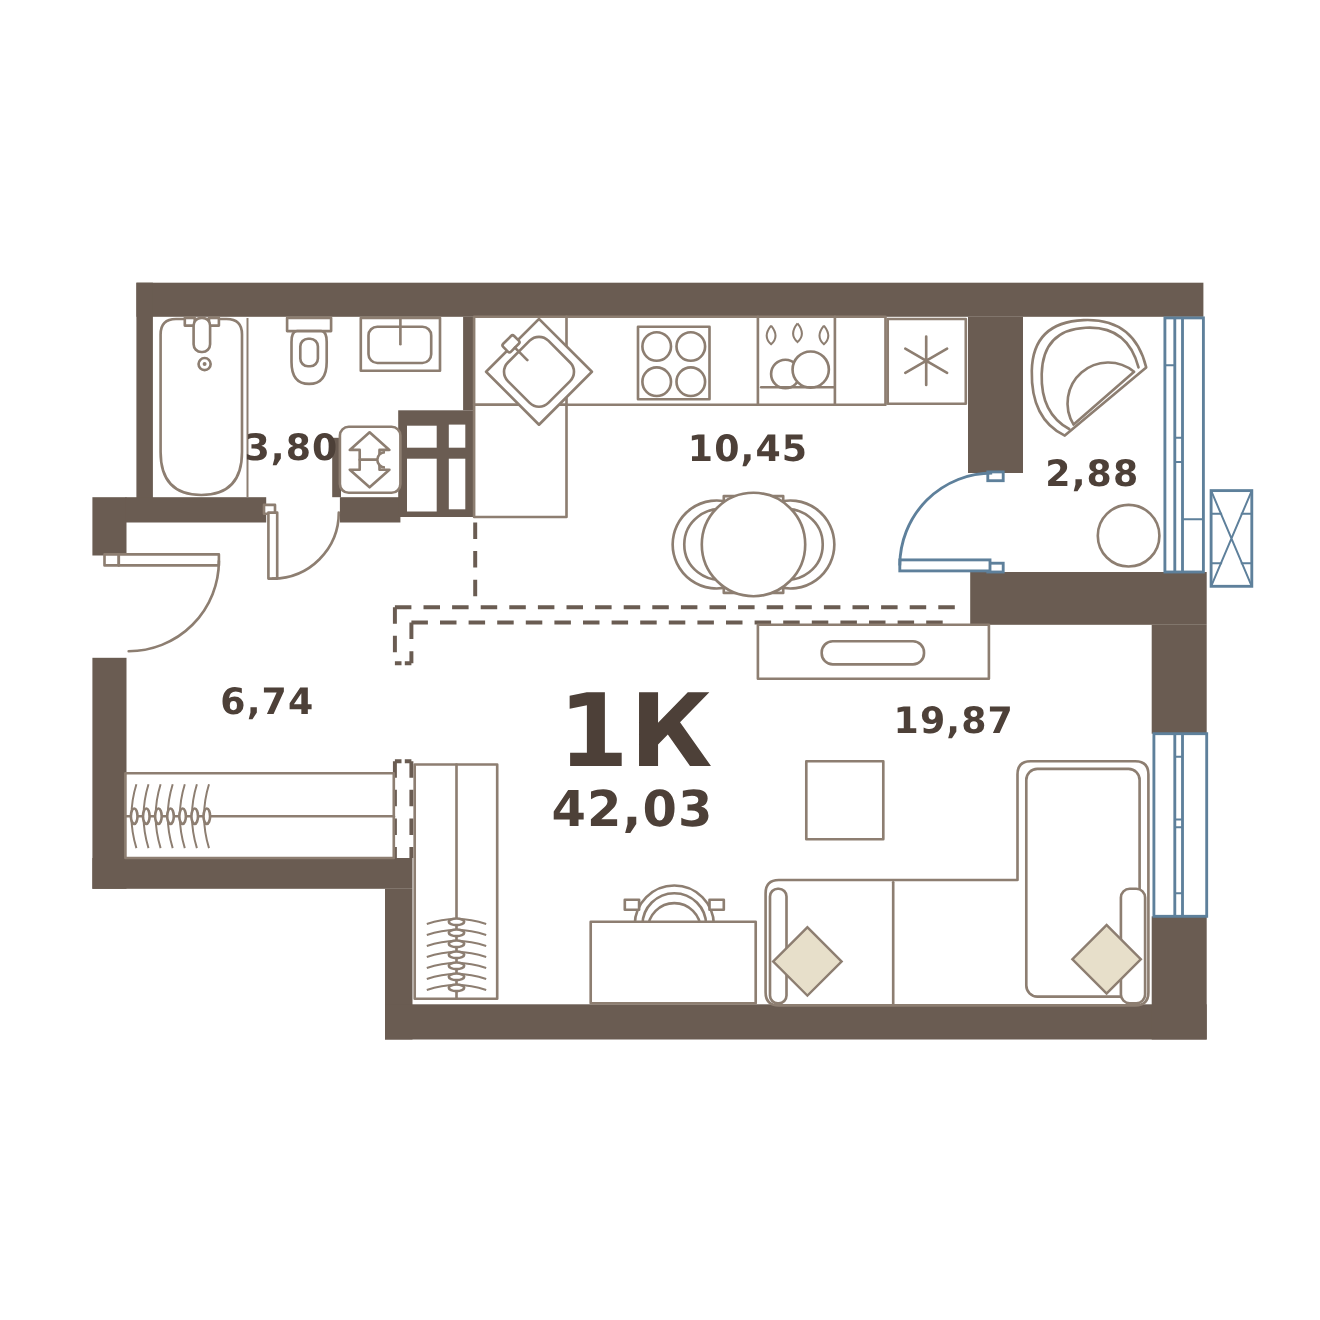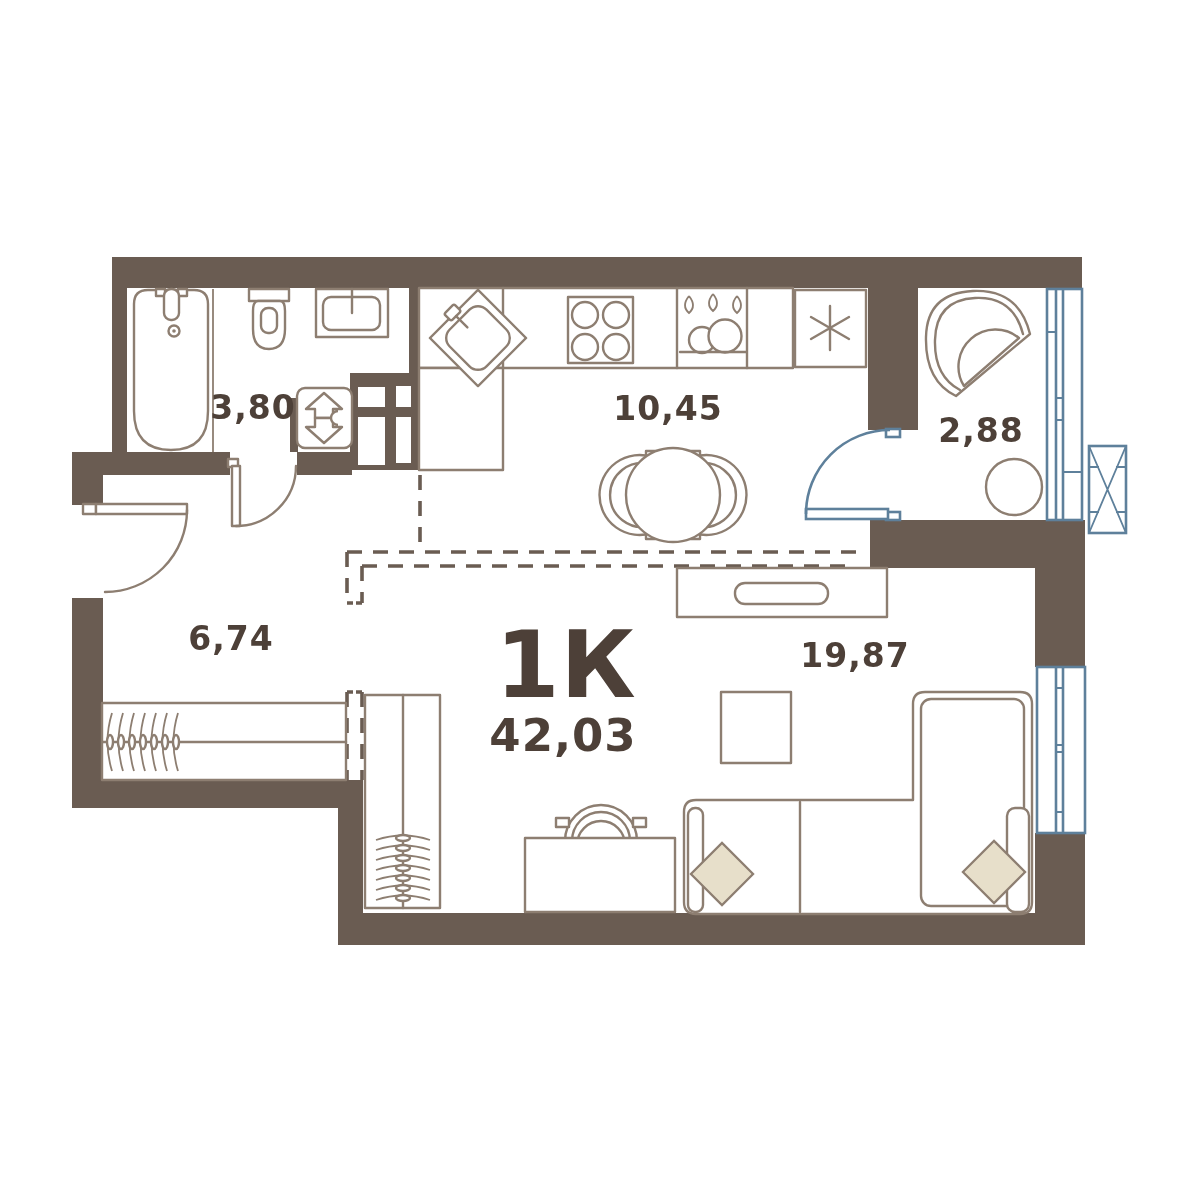--- a/index.html
+++ b/index.html
@@ -1,17 +1,17 @@
 <!DOCTYPE html>
 <html style="--wall: #6a5c52; --line: #8d7e71; --accent_blue: #5e809b; --pillow: #e7dfca; --text: #4d4038; --bg: #ffffff;"><head>
 <meta charset="utf-8">
 <style>
   html,body{margin:0;padding:0;background:#fff;}
   .page{position:relative;width:952px;height:1200px;background:var(--bg,#fff);
-        font-family:"DejaVu Sans", "Liberation Sans", sans-serif;}
+        font-family:"DejaVu Sans", "Liberation Sans", sans-serif;margin-left:12px;}
   svg{position:absolute;left:0;top:0;}
   .wall{fill:var(--wall);stroke:none;}
   .hole{fill:#fff;stroke:none;}
   .ln{stroke:var(--line);stroke-width:2.4;fill:none;stroke-linecap:round;stroke-linejoin:round;}
   .lnf{stroke:var(--line);stroke-width:2.4;fill:#fff;stroke-linejoin:round;}
   .lnt{stroke:var(--line);stroke-width:1.8;fill:none;}
   .blue{stroke:var(--accent_blue);stroke-width:2.6;fill:none;}
   .bluef{stroke:var(--accent_blue);stroke-width:2.6;fill:#fff;}
   .bluet{stroke:var(--accent_blue);stroke-width:1.8;fill:none;}
   .dash{stroke:var(--wall);stroke-width:3.6;fill:none;stroke-dasharray:15 11;}

